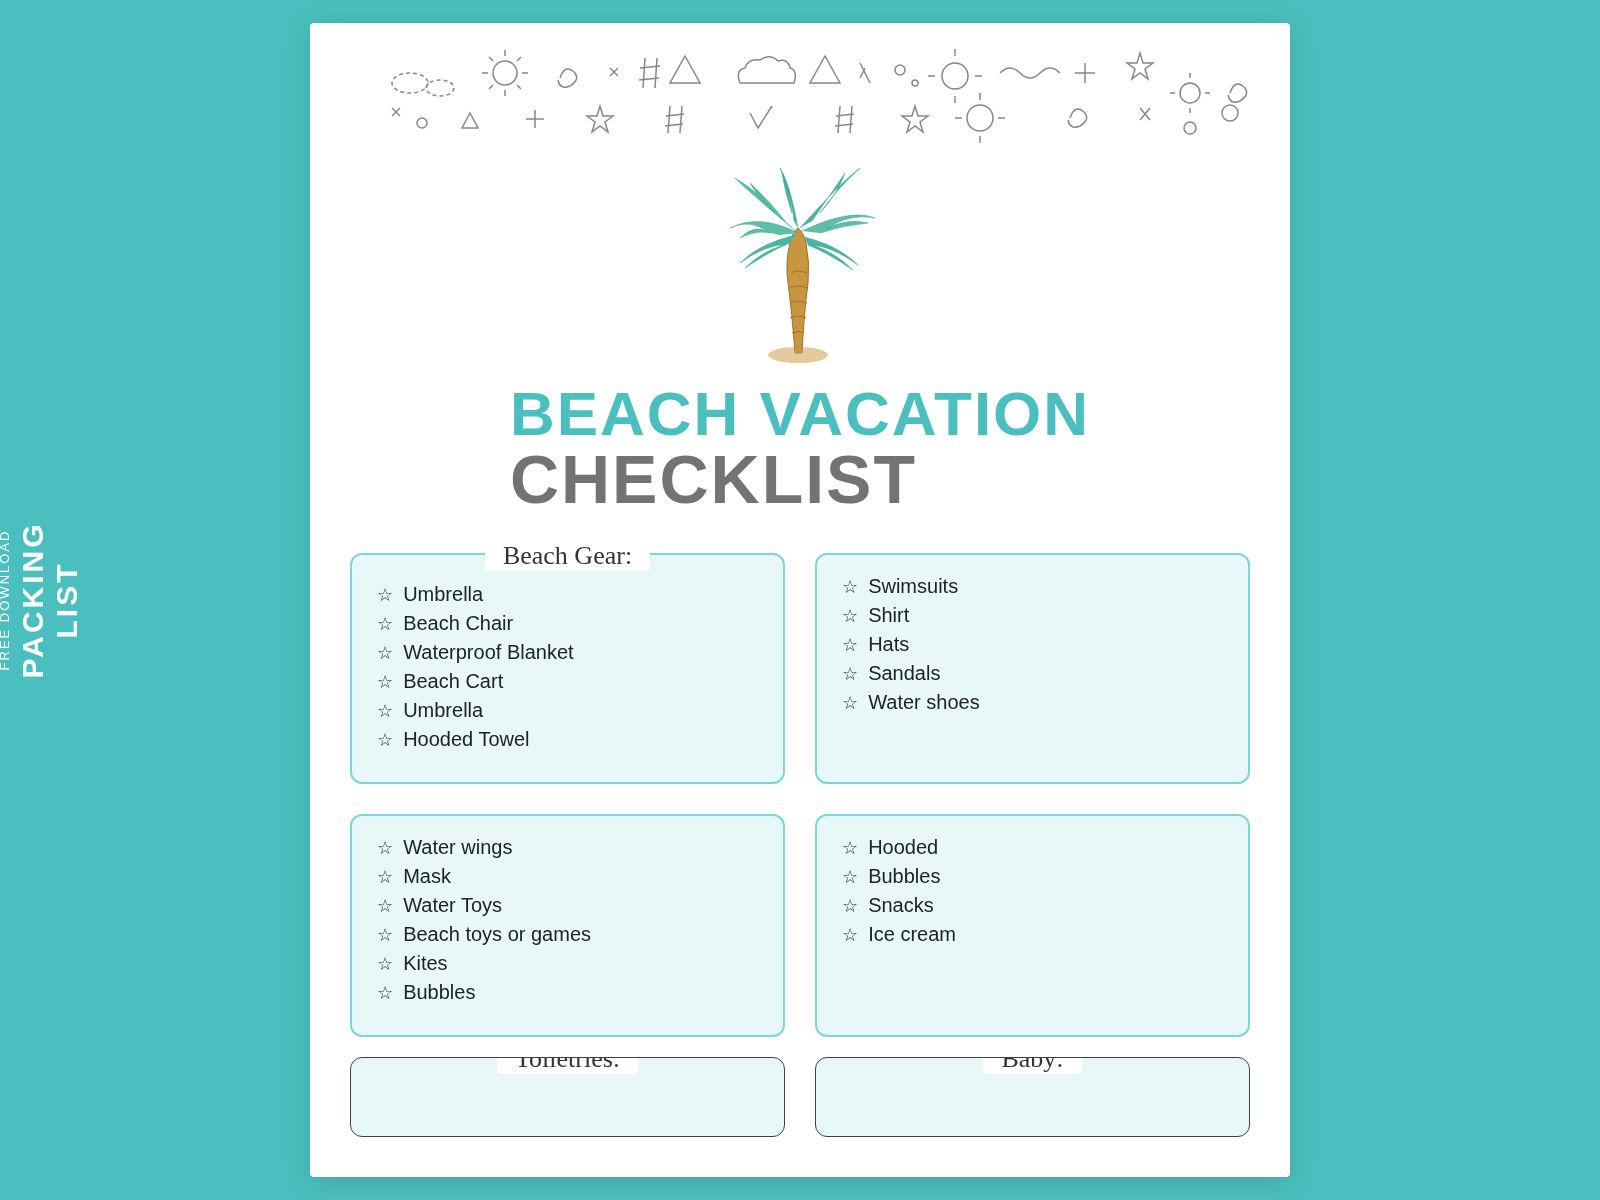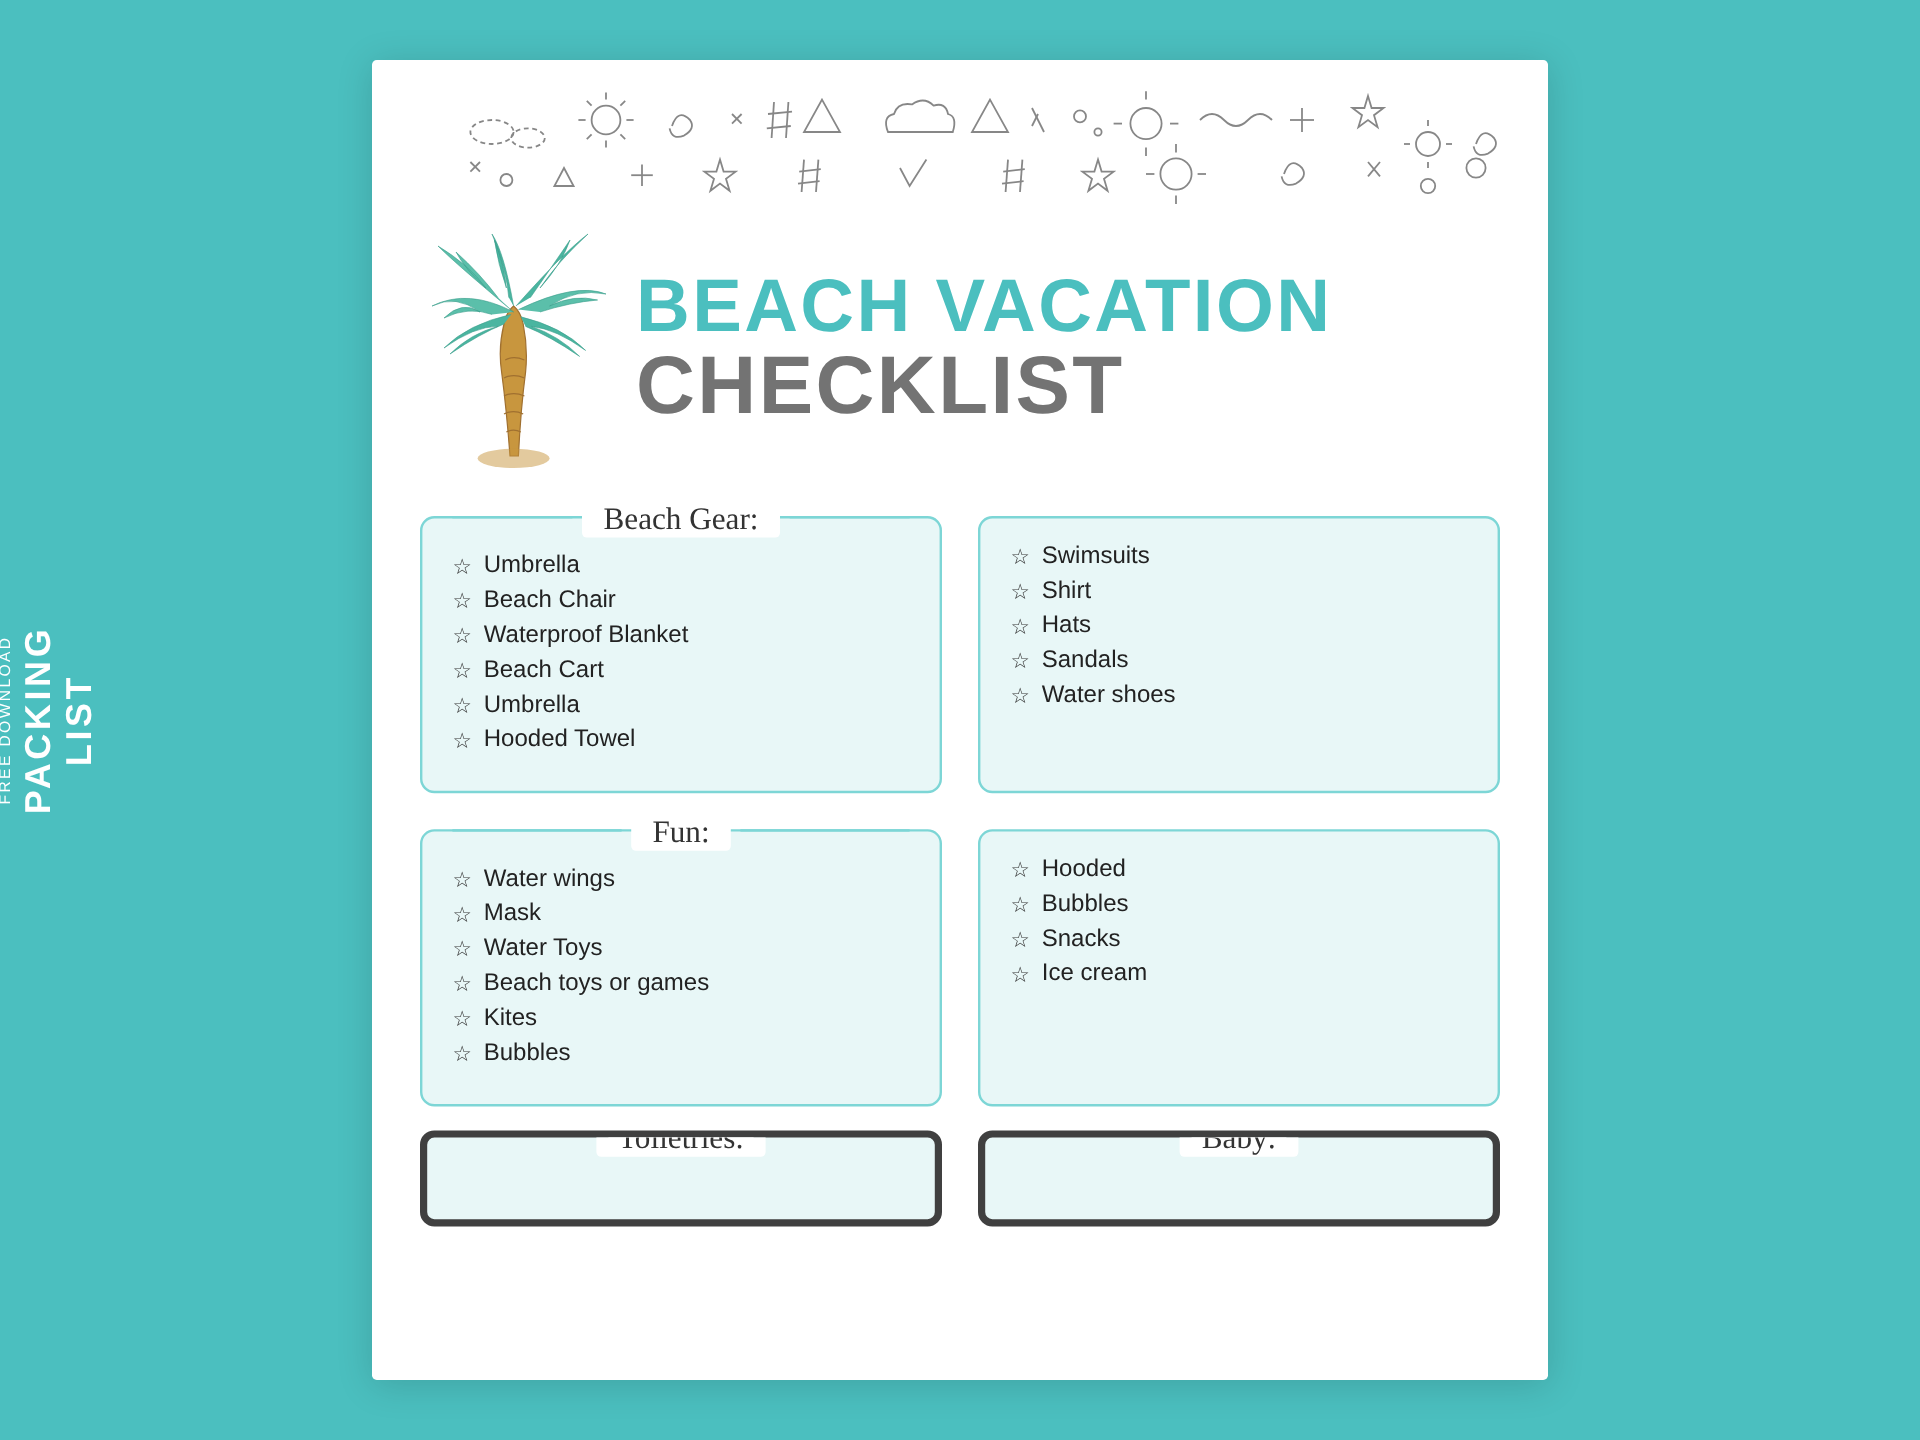--- a/index.html
+++ b/index.html
@@ -73,20 +73,21 @@
       height: 100%;
     }
 
     
     .hero {
       display: flex;
       align-items: center;
       justify-content: center;
       gap: 20px;
       padding: 10px 0 30px 0;
+      flex-direction: column;
     }
 
     .palm-tree {
       width: 160px;
       height: 200px;
       flex-shrink: 0;
     }
 
     .hero-title {
       flex: 1;
@@ -179,21 +180,21 @@
     .sections-grid-bottom {
       display: grid;
       grid-template-columns: 1fr 1fr;
       gap: 30px;
       padding: 10px 0 0 0;
     }
 
     .section-card-partial {
       background: #e8f7f7;
       border-radius: 12px;
-      border: 6px solid #404040;
+      border: 1px solid #404040;
       padding: 20px 25px 5px 25px;
       position: relative;
       height: 80px;
       overflow: hidden;
     }
   </style>
 </head>
 <body>
 
 <div class="side-label">
@@ -392,25 +393,20 @@
         <div class="checklist-item">
           <span class="star-icon">☆</span>
           <span>Sandals</span>
         </div>
         <div class="checklist-item">
           <span class="star-icon">☆</span>
           <span>Water shoes</span>
         </div>
       </div>
       <div class="section-card">
-        <div class="section-title-wrapper">
-          <div class="section-title-line"></div>
-          <div class="section-title-bg"><span class="section-title">Fun:</span></div>
-          <div class="section-title-line"></div>
-        </div>
         <div class="checklist-item">
           <span class="star-icon">☆</span>
           <span>Water wings</span>
         </div>
         <div class="checklist-item">
           <span class="star-icon">☆</span>
           <span>Mask</span>
         </div>
         <div class="checklist-item">
           <span class="star-icon">☆</span>

